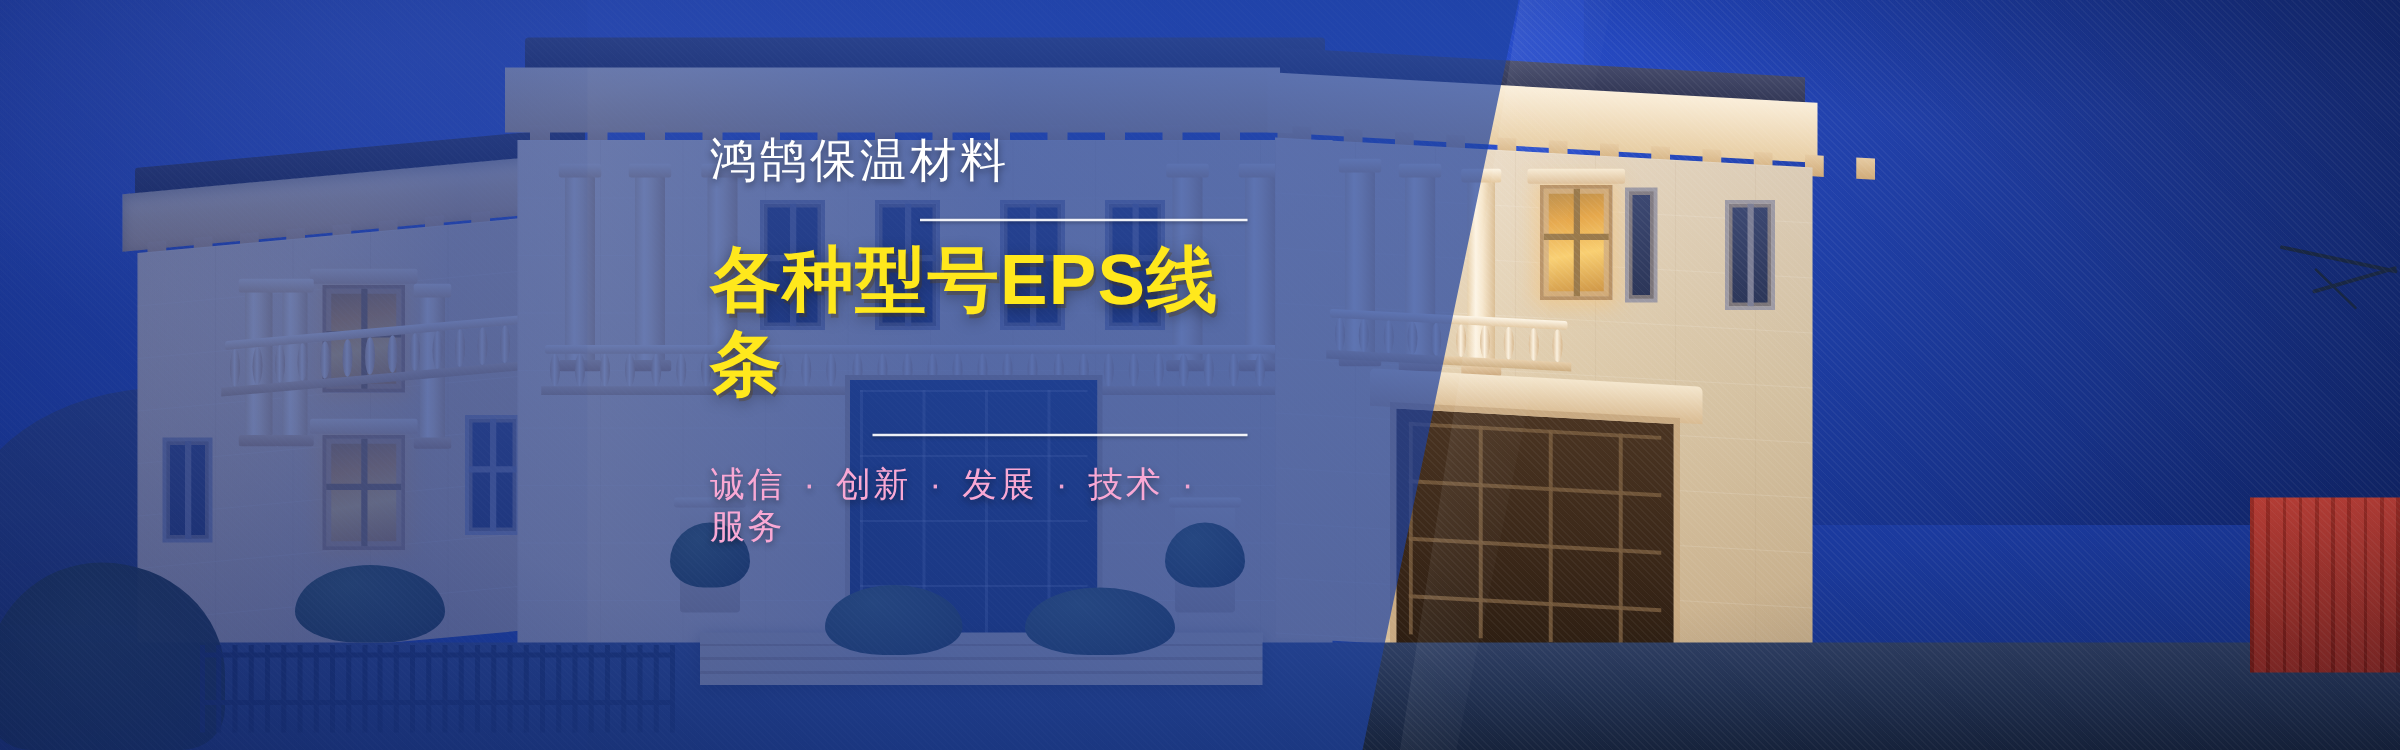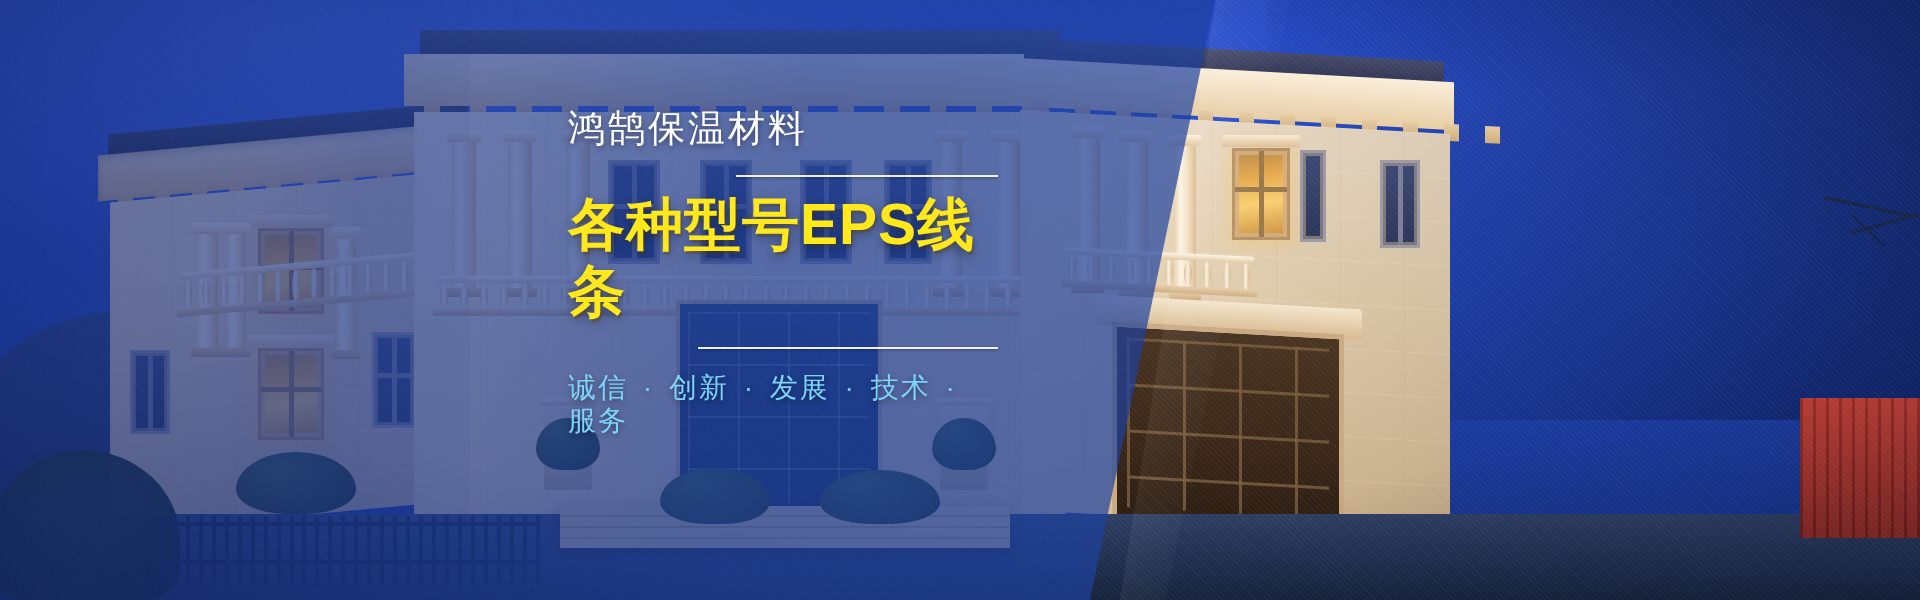--- a/index.html
+++ b/index.html
@@ -365,21 +365,21 @@
     letter-spacing:1px;
     text-shadow:
       2px 3px 0 rgba(90,60,0,.30),
       0 4px 12px rgba(0,0,0,.38);
   }
   .headline .l2{ display:block; }
 
   .tagline{
     margin-top:22px;
     font-size:28px; line-height:1.2;
-    color:#7dd3fc; font-weight:400;
+    color:#f9a8d4; font-weight:400;
     letter-spacing:2px;
     text-shadow:0 2px 6px rgba(0,0,0,.45);
     padding-right:14px;
   }
   .tagline .sep{ padding:0 5px; opacity:.95; }
 </style>
 </head>
 <body>
 
 <div id="banner">

